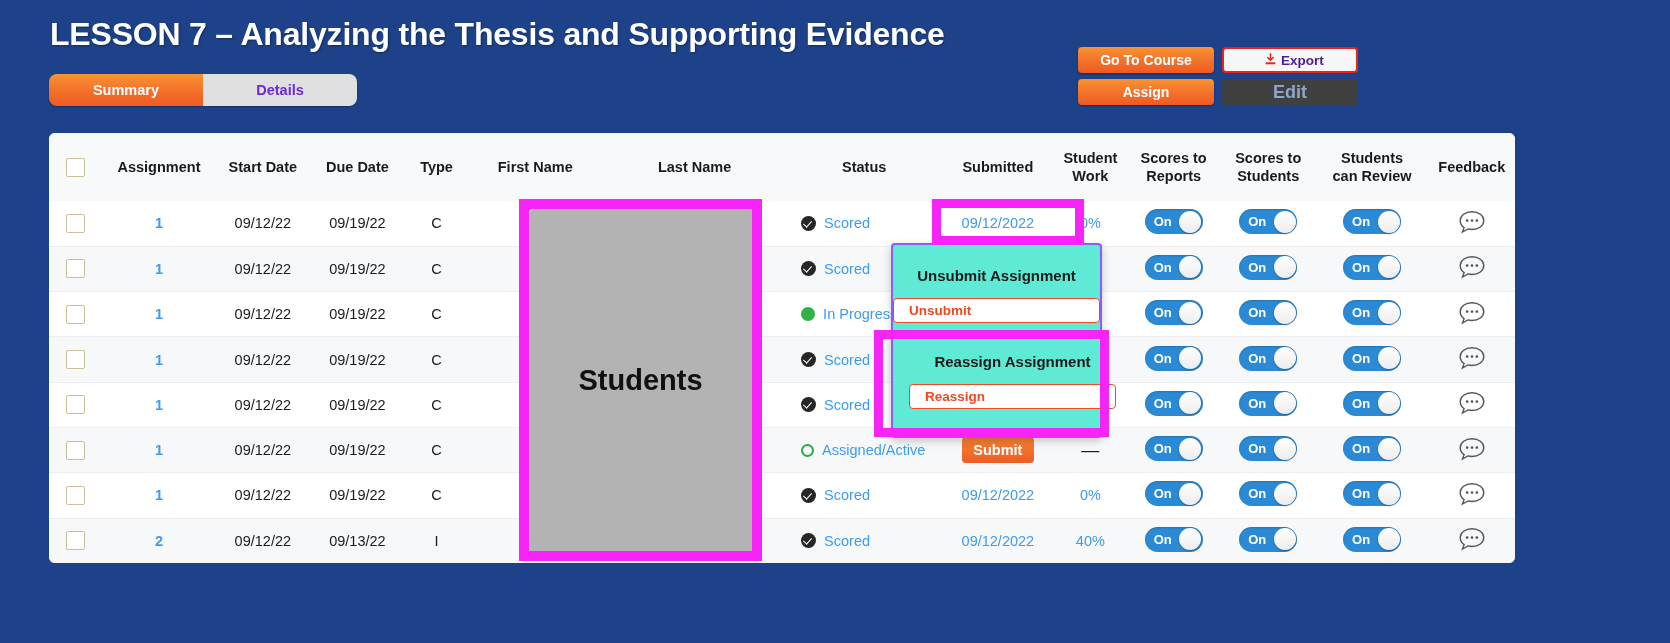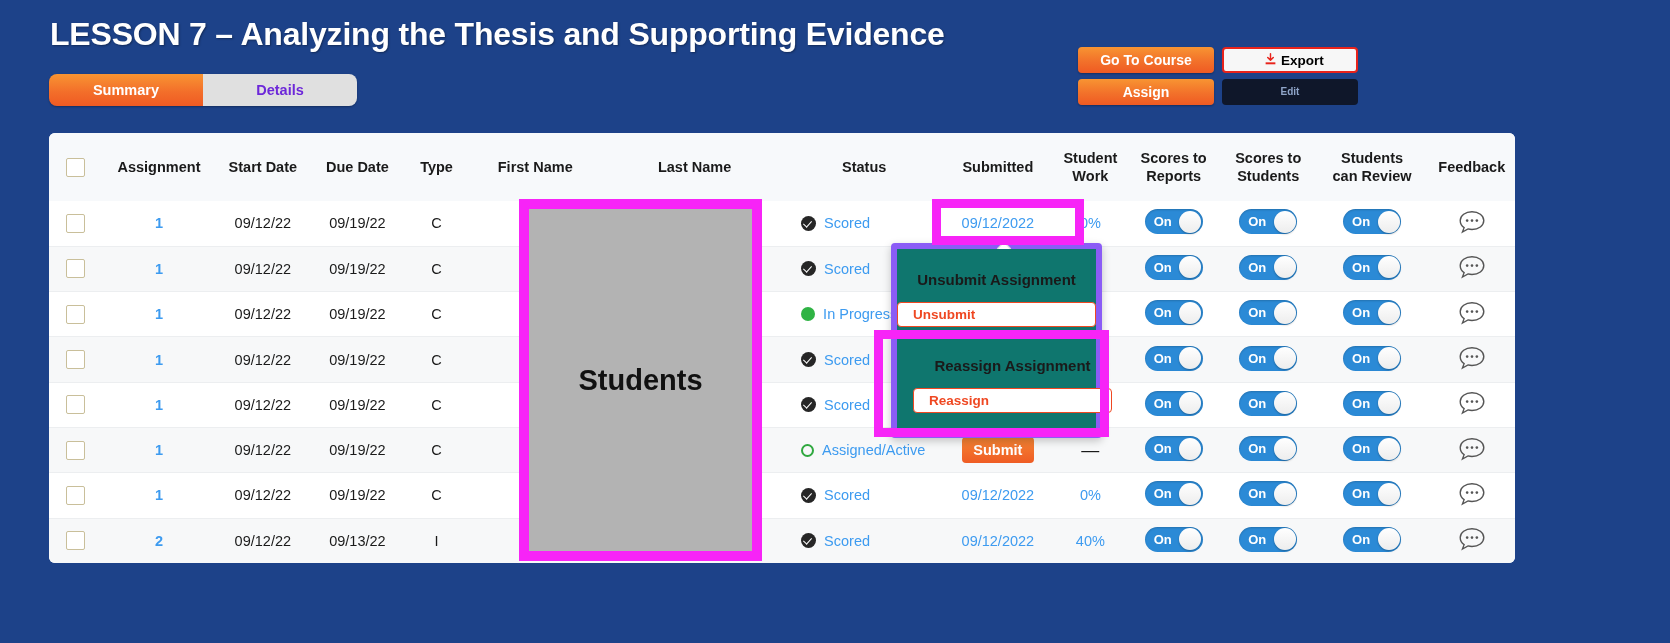--- a/index.html
+++ b/index.html
@@ -42,30 +42,30 @@
     background: linear-gradient(180deg,#f89432 0%, #f2712a 55%, #ef5a23 100%);
     border-radius: 4px; cursor: pointer; user-select: none;
     box-shadow: 0 1px 2px rgba(0,0,0,0.3);
   }
   .btn-goto { position: absolute; left: 0; top: 0; }
   .btn-assign { position: absolute; left: 0; top: 32px; }
   .btn-export {
     position: absolute; left: 144px; top: 0;
     width: 136px; height: 26px; line-height: 24px;
     text-align: center; font-size: 13.5px; font-weight: bold;
-    color: #000000; background: #f7f7f7;
+    color: #4c1d95; background: #f7f7f7;
     border: 2px solid #e8231b; border-radius: 4px;
     cursor: pointer; user-select: none; padding-left: 8px;
   }
   .btn-export .dl-ic { display:inline-block; vertical-align:-1px; margin-right:4px; }
   .btn-edit {
     position: absolute; left: 144px; top: 32px;
     width: 136px; height: 26px; line-height: 26px;
-    text-align: center; font-size: 10px; font-weight: bold;
-    color: #8fa5c9; background: #0f172a;
+    text-align: center; font-size: 18px; font-weight: bold;
+    color: #8fa5c9; background: #404040;
     border-radius: 4px; user-select: none;
   }
 
   
   .panel {
     position: absolute; left: 49px; top: 133px;
     width: 1466px; height: 430px;
     background: #ffffff; border-radius: 6px; overflow: hidden;
   }
   table { width: 1466px; border-collapse: collapse; table-layout: fixed; }
@@ -138,22 +138,22 @@
     position: absolute; left: 519px; top: 199px;
     width: 243px; height: 362px;
     background: #b3b3b3; border: 10px solid #f724f7;
     display: flex; align-items: center; justify-content: center;
     z-index: 12;
   }
   .students-box .txt { font-size: 29px; font-weight: bold; color: #111; }
 
   .popup {
     position: absolute; left: 891px; top: 243px;
-    width: 211px; height: 195px; background: #0f766e;
-    border: 6px solid #8b5cf6; border-radius: 4px;
+    width: 211px; height: 195px; background: #5eead4;
+    border: 2px solid #8b5cf6; border-radius: 4px;
     box-shadow: 0 3px 9px rgba(0,0,0,0.22);
     z-index: 14;
   }
   .popup .arrow {
     position:absolute; left: 100px; top: -8px;
     width: 14px; height: 8px; overflow: hidden;
   }
   .popup .arrow::after {
     content:""; position:absolute; left:1px; top:3px;
     width:11px; height:11px; background:#fff;

